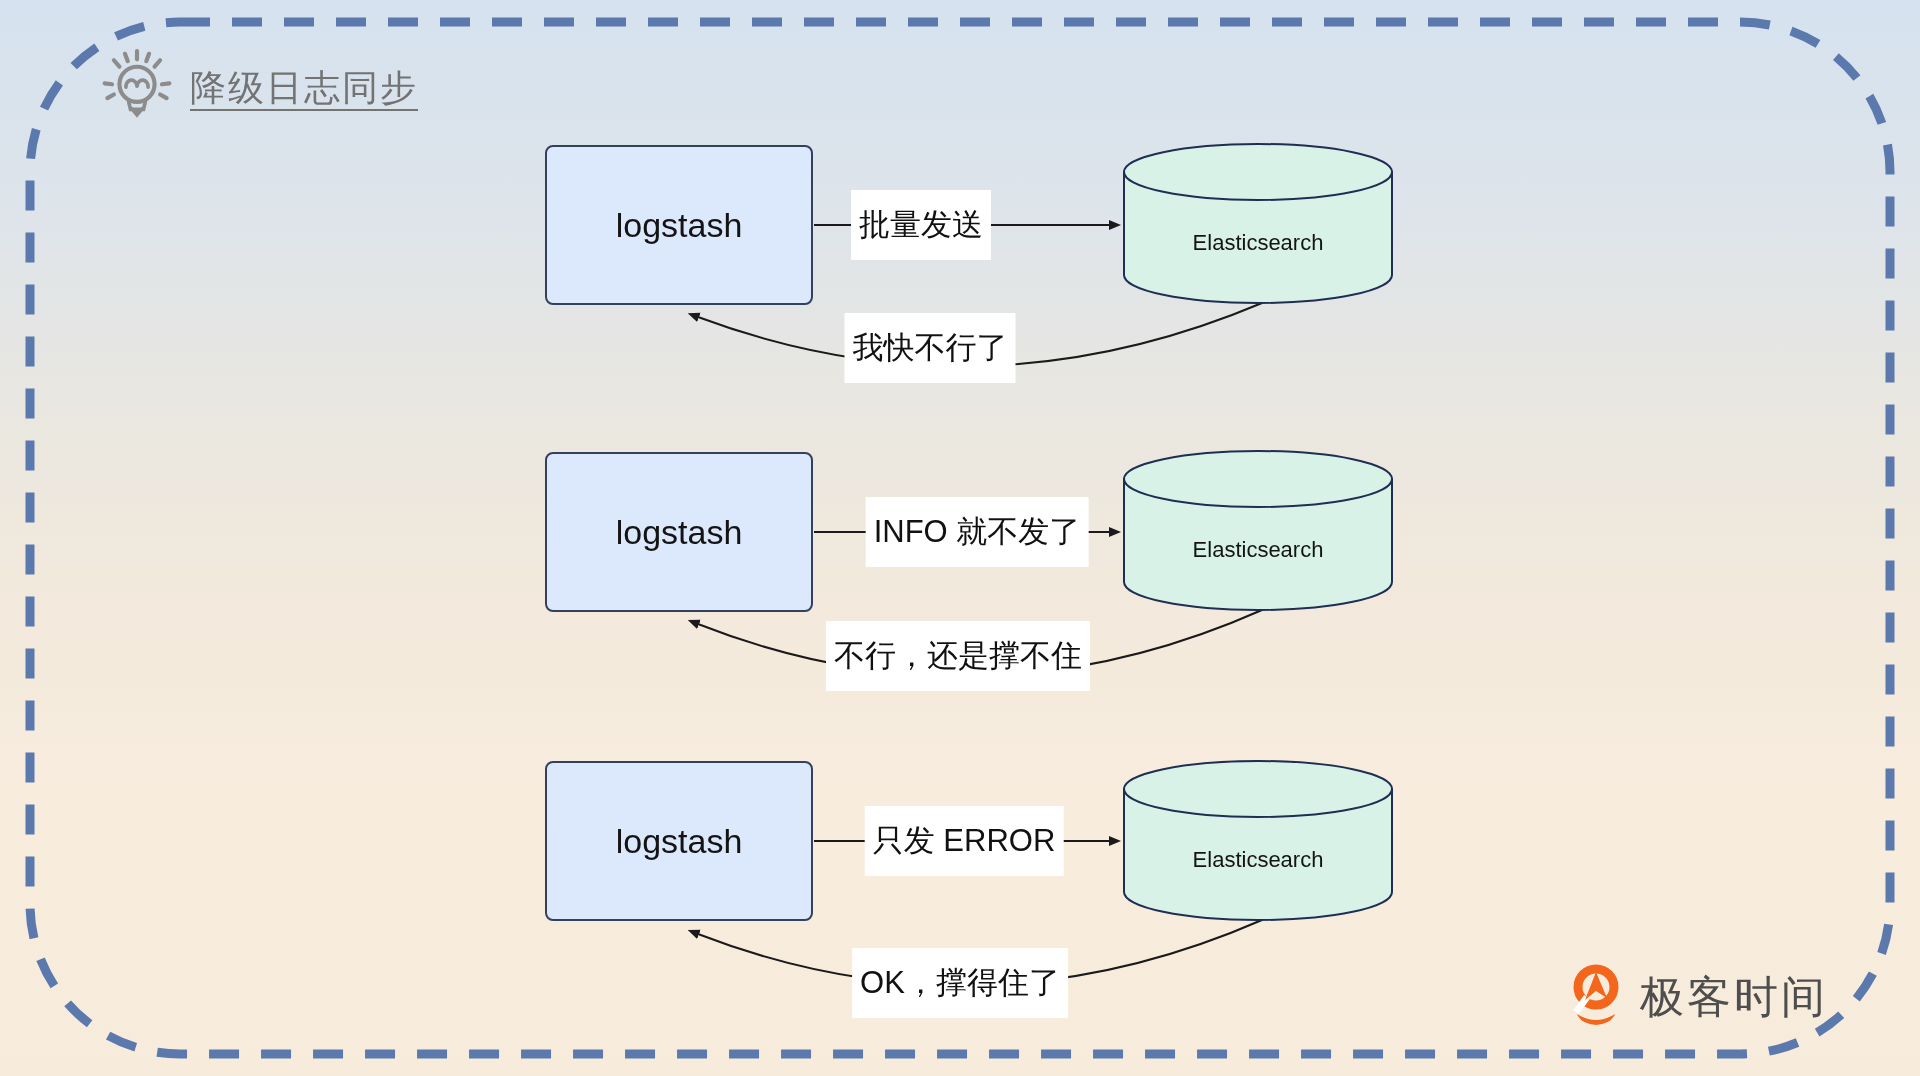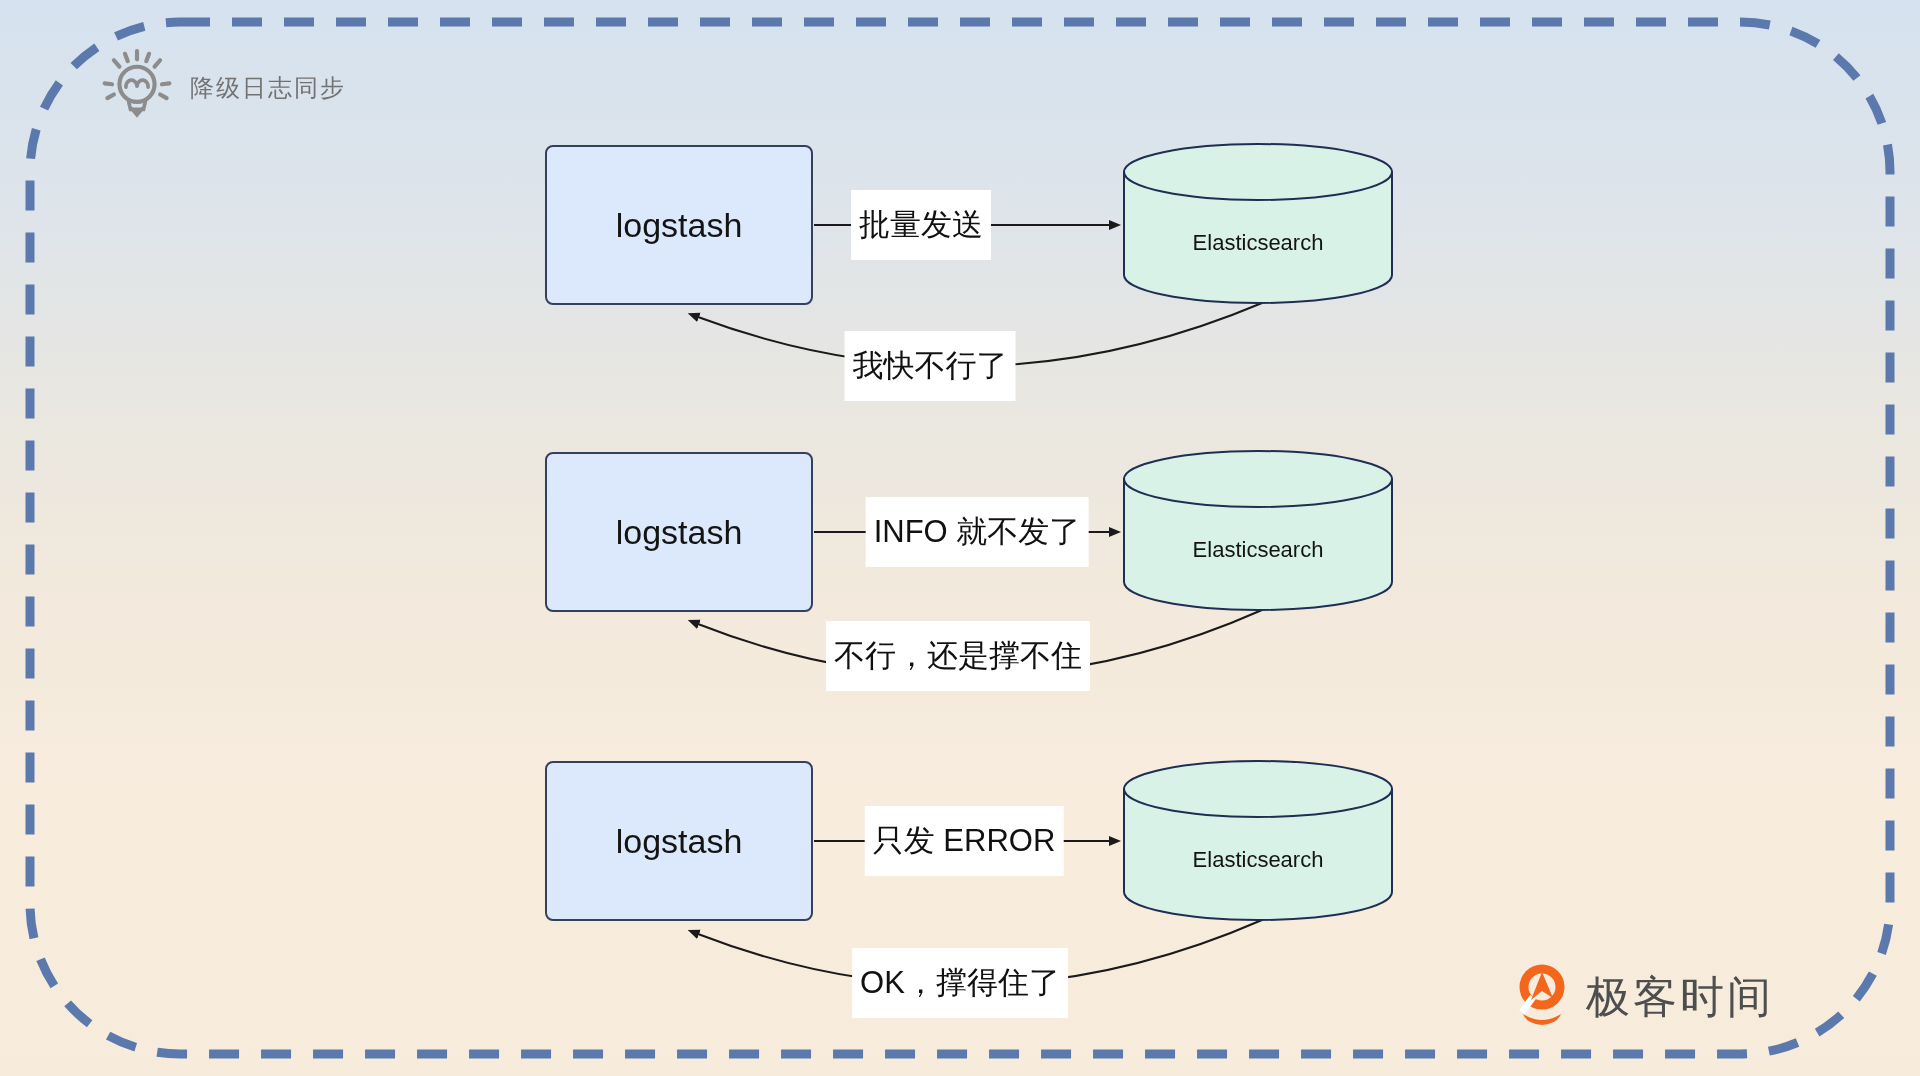--- a/index.html
+++ b/index.html
@@ -47,37 +47,37 @@
 
   .edge-label{
     position:absolute;transform:translate(-50%,-50%);
     background:var(--label_bg);
     padding:14px 8px;white-space:nowrap;
     font-size:31px;color:#111;
   }
   .edge-label.req.r0{left:921px;top:225px;}
   .edge-label.req.r1{left:964px;top:532px;margin-left:13px;}
   .edge-label.req.r2{left:964px;top:841px;}
-  .edge-label.res.r0{left:930px;top:366px;}
+  .edge-label.res.r0{left:930px;top:348px;}
   .edge-label.res.r1{left:958px;top:656px;}
   .edge-label.res.r2{left:960px;top:983px;}
 
   .title-row{
     position:absolute;left:100px;top:48px;height:80px;
     display:flex;align-items:center;gap:16px;
   }
   .title-row .bulb{width:74px;height:82px;display:block;}
   .page-title{
-    font-size:24px;font-weight:500;color:var(--title_color);
-    text-decoration-thickness:2px;text-underline-offset:9px;
+    font-size:36px;font-weight:500;color:var(--title_color);
+    text-decoration:underline;text-decoration-thickness:2px;text-underline-offset:9px;
     letter-spacing:2px;
   }
 
   .brand{
-    position:absolute;left:1512px;top:958px;height:78px;
+    position:absolute;left:1566px;top:958px;height:78px;
     display:flex;align-items:center;gap:14px;
   }
   .brand .brand-icon{width:60px;height:74px;display:block;}
   .brand-name{font-size:44px;font-weight:500;color:var(--brand_text);letter-spacing:3px;}
 </style>
 </head>
 <body>
 
 <div class="canvas">
 

